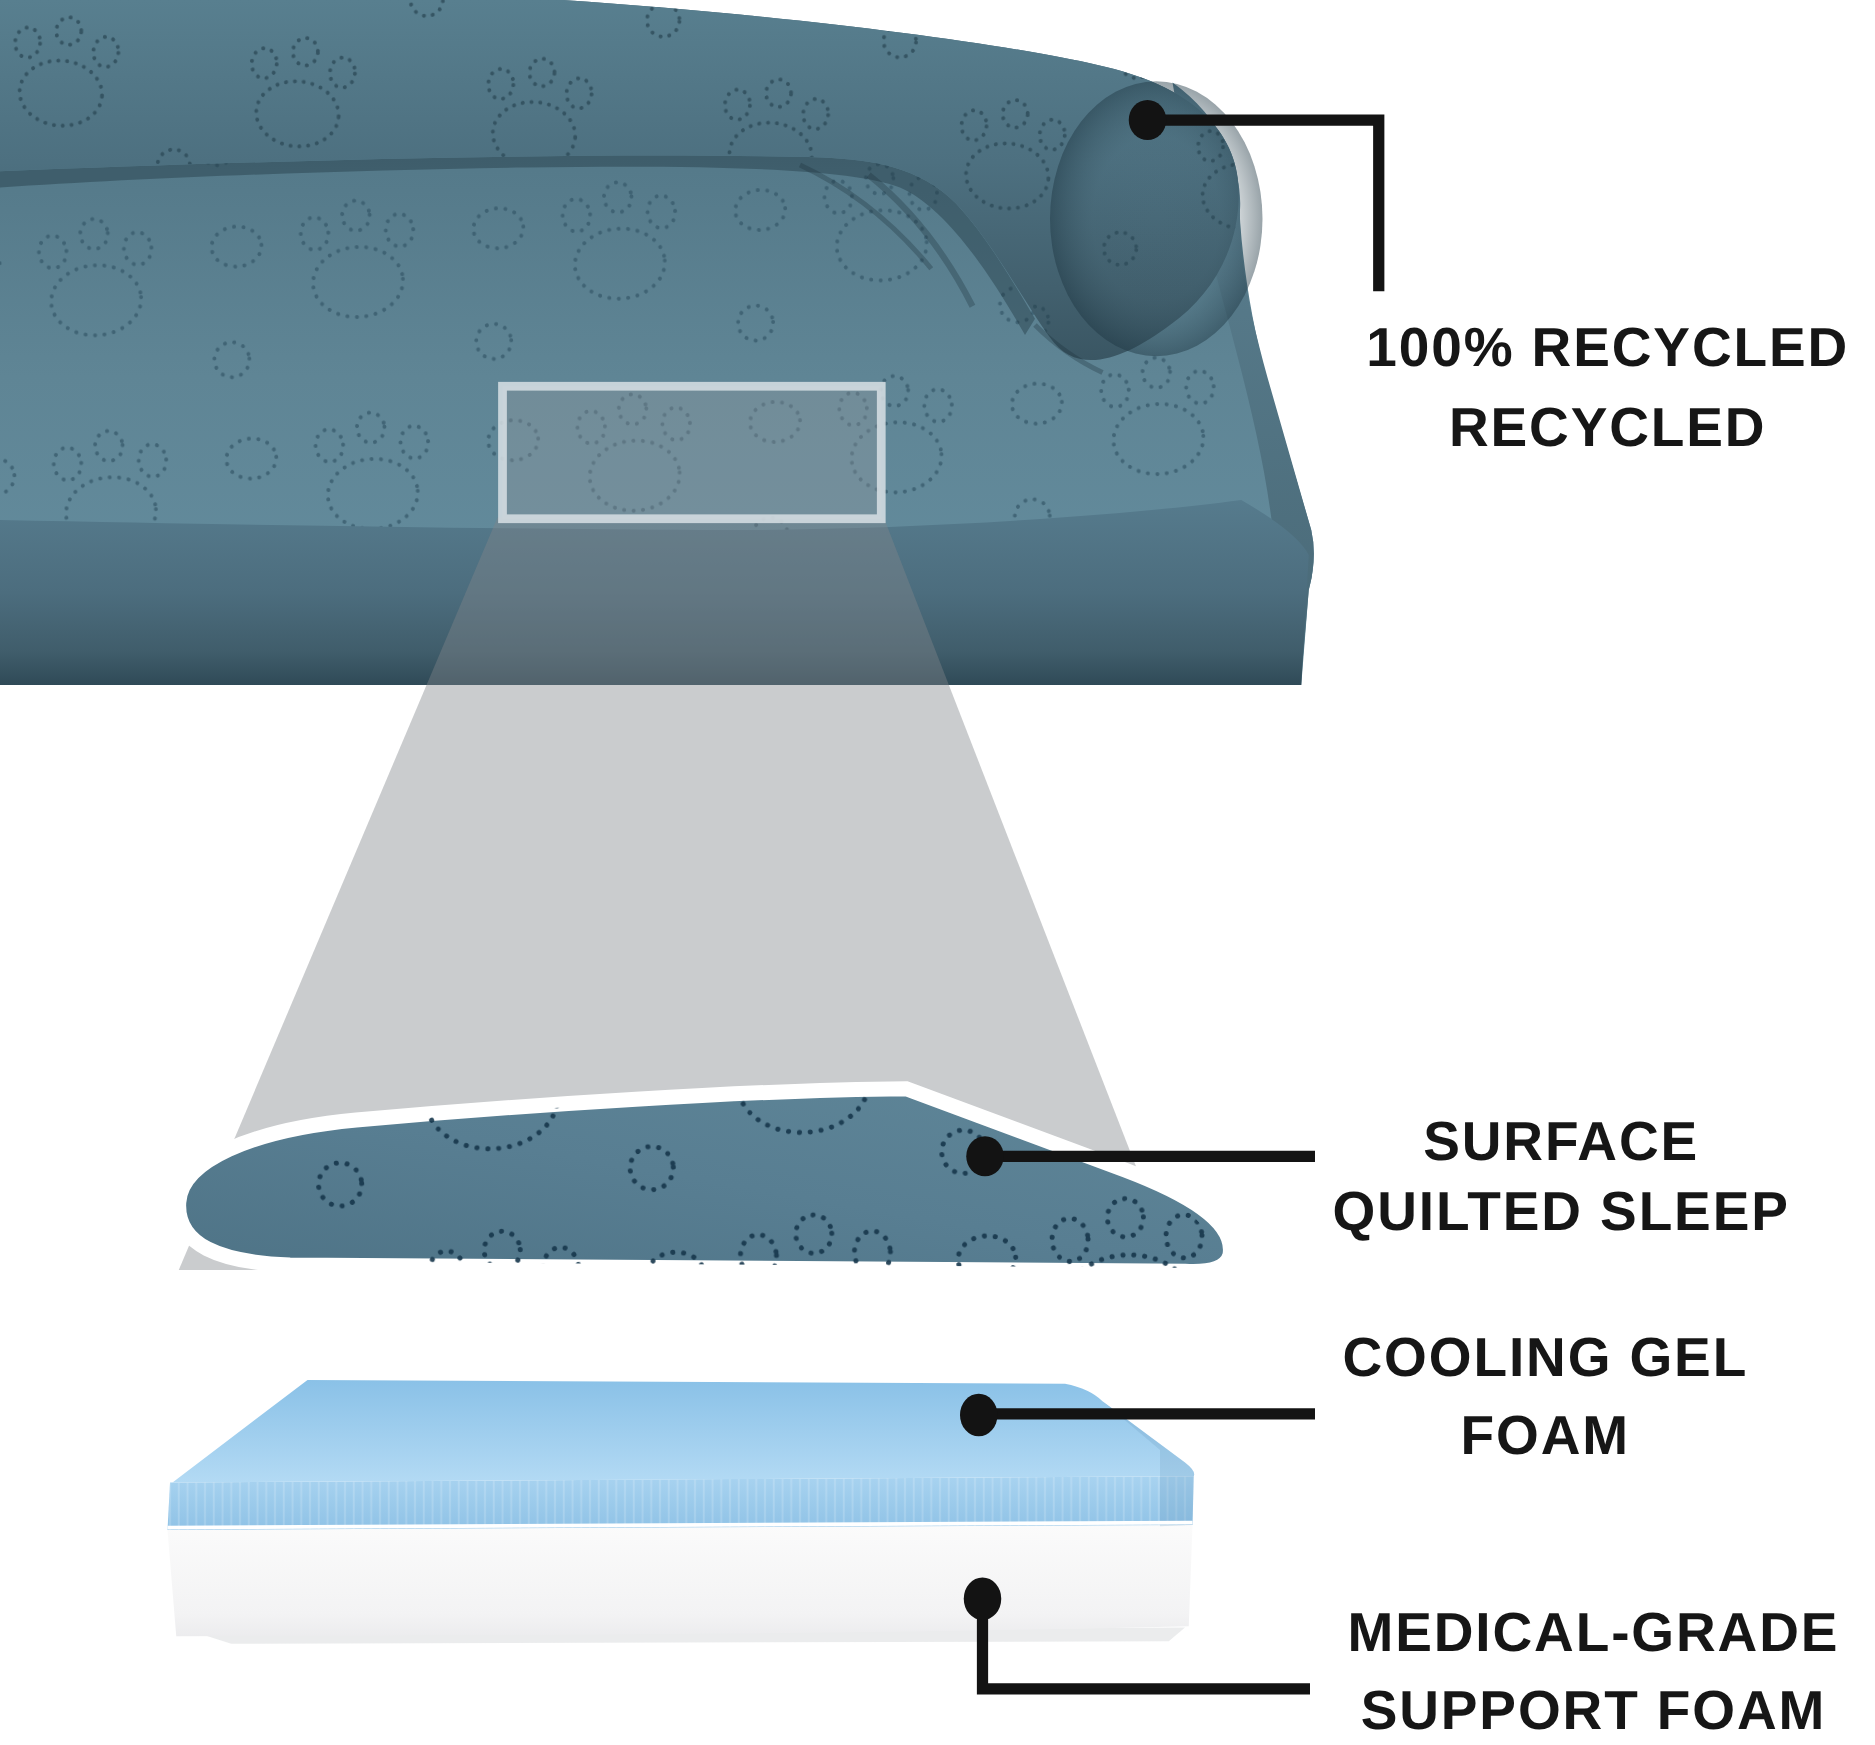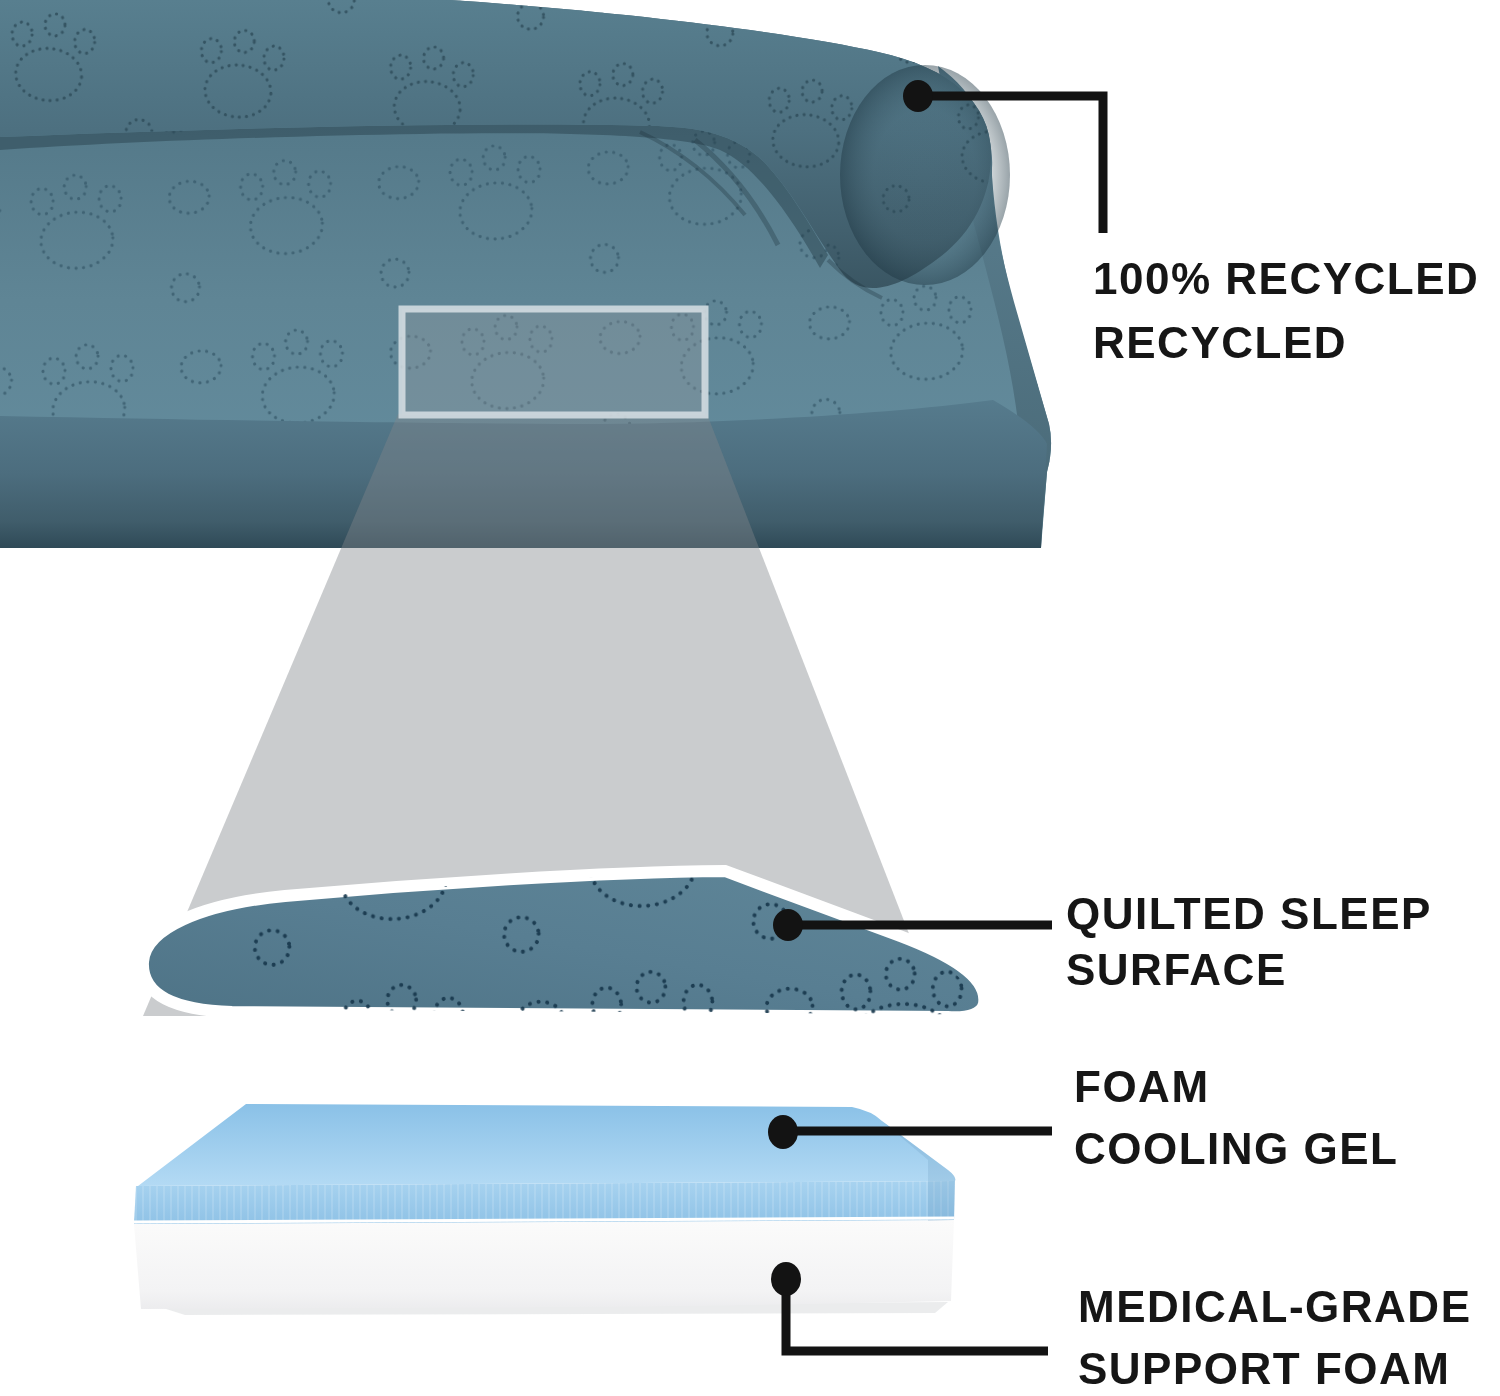--- a/index.html
+++ b/index.html
@@ -1,18 +1,18 @@
 <!DOCTYPE html>
 <html><head>
 <meta charset="utf-8">
 <style>
   html,body { margin:0; padding:0; background:#ffffff; }
   .stage {
     position:relative; width:1500px; height:1396px; background:#ffffff;
-    overflow:hidden; font-family:"Liberation Sans", sans-serif;
+    overflow:hidden; font-family:"Liberation Sans", sans-serif;text-align:center;
   }
   .scene { position:absolute; left:0; top:0; }
   .callout-label {
     position:absolute; font-weight:bold; color:#161616;
     letter-spacing:1.5px; white-space:nowrap;
     font-family:"Liberation Sans", sans-serif;
   }
   #label-bolster { left:1093px; top:247px;  font-size:44px; line-height:64px; }
   #label-quilted { left:1066px; top:886px;  font-size:44px; line-height:56px; }
   #label-cooling { left:1074px; top:1056px; font-size:44px; line-height:62px; }
@@ -178,27 +178,27 @@
       <ellipse cx="786" cy="1279" rx="15" ry="17"></ellipse>
     </g>
   </svg>
 
   <div class="callout-label" id="label-bolster">
     <div>100% RECYCLED</div>
     <div>RECYCLED</div>
   </div>
 
   <div class="callout-label" id="label-quilted">
+    <div>SURFACE</div>
     <div>QUILTED SLEEP</div>
-    <div>SURFACE</div>
   </div>
 
   <div class="callout-label" id="label-cooling">
+    <div>COOLING GEL</div>
     <div>FOAM</div>
-    <div>COOLING GEL</div>
   </div>
 
   <div class="callout-label" id="label-support">
     <div>MEDICAL-GRADE</div>
     <div>SUPPORT FOAM</div>
   </div>
 
 </div>
 
 </body></html>

